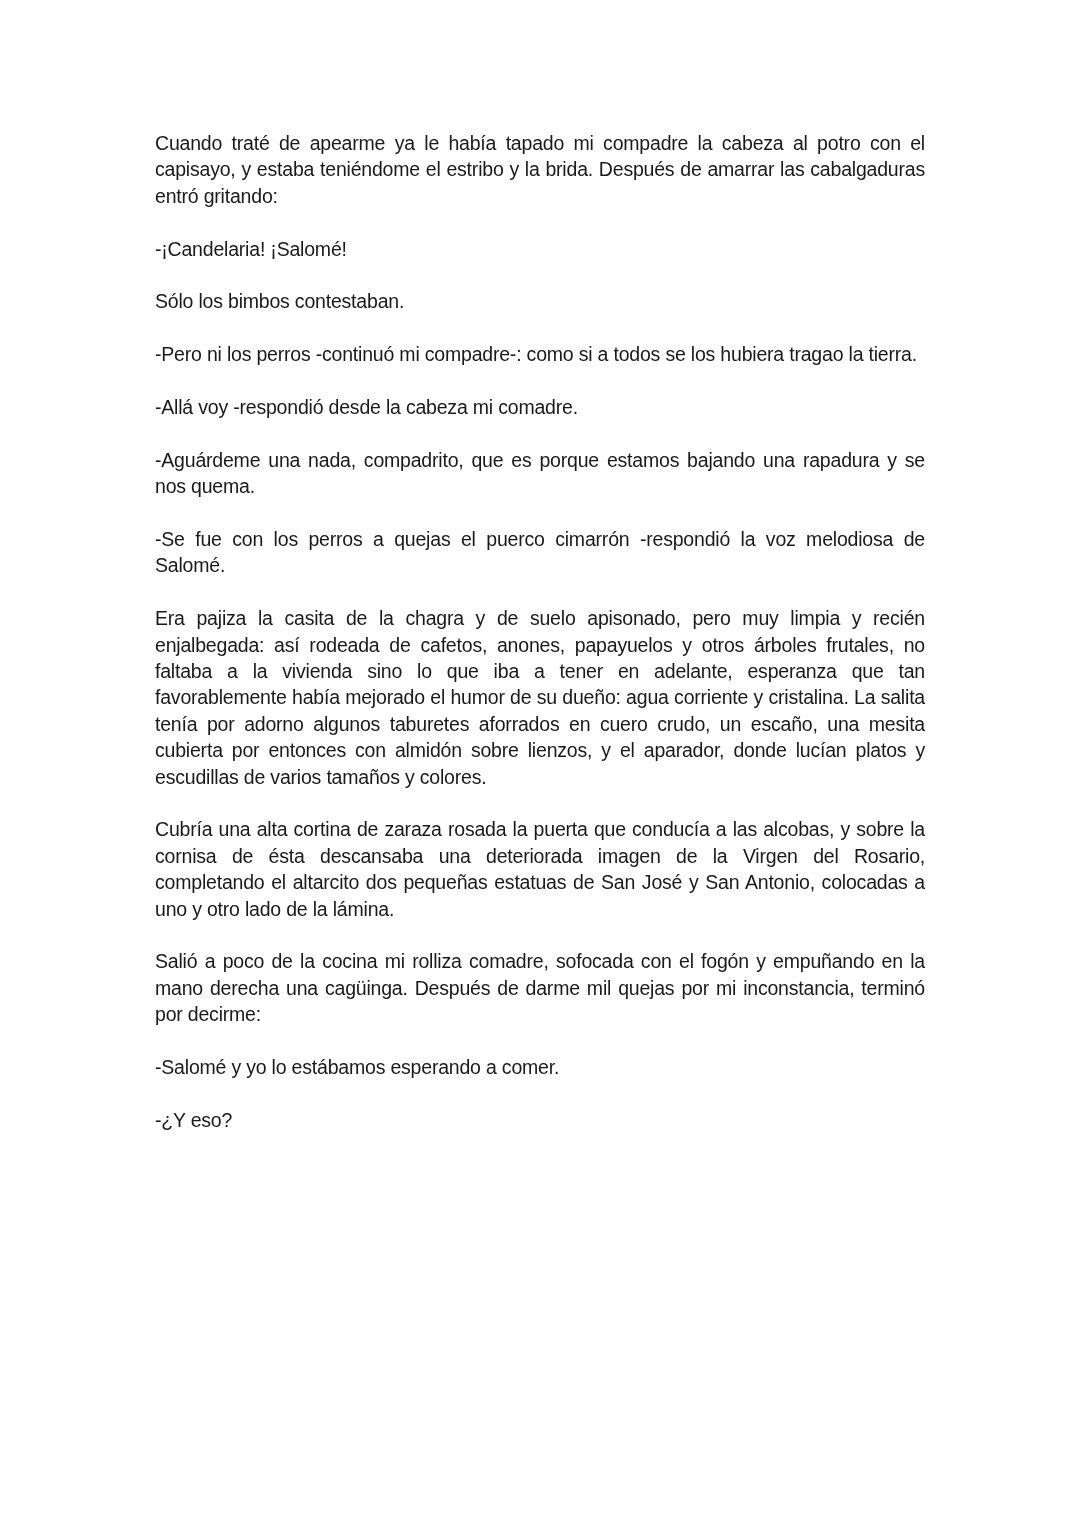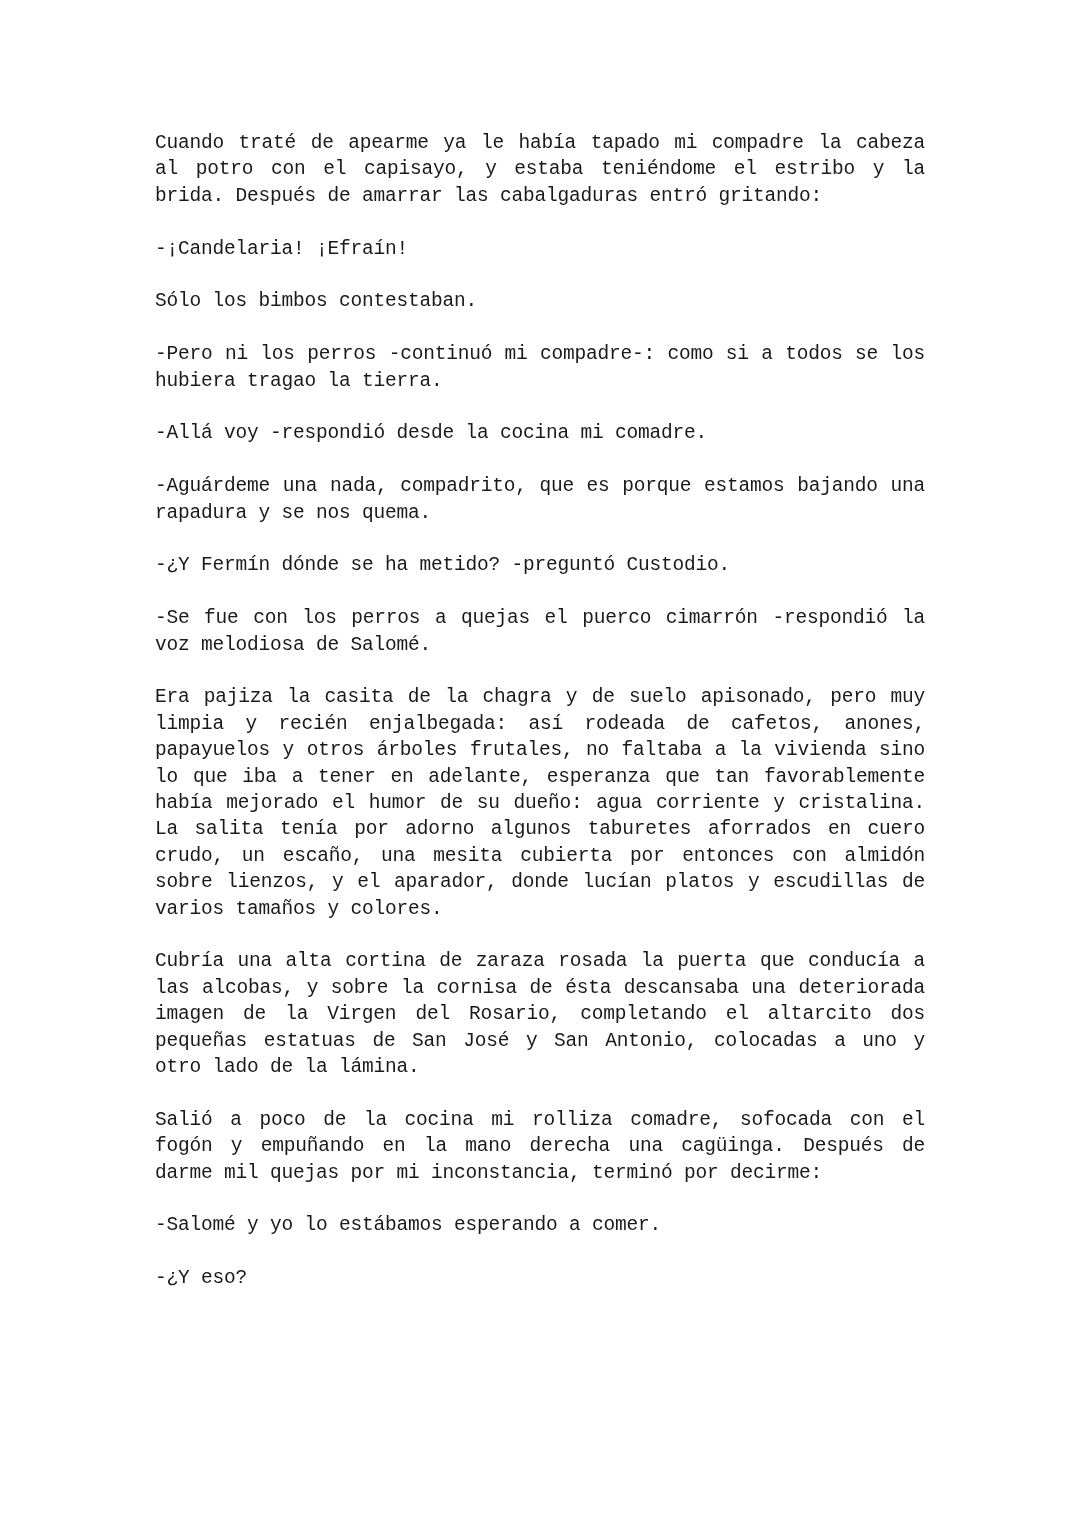--- a/index.html
+++ b/index.html
@@ -2,42 +2,41 @@
 <html><head>
   <meta charset="utf-8">
   <style>
     html, body { margin: 0; padding: 0; background: #ffffff; }
     body { width: 1080px; height: 1527px; position: relative; overflow: hidden; }
     .page {
       position: absolute;
       left: 155px;
       top: 130px;
       width: 770px;
-      font-family: Liberation Mono, monospace;
+      font-family: Liberation Sans, sans-serif;
       font-size: 19.5px;
       line-height: 26.4px;
       color: #1a1a1a;
       letter-spacing: -0.2px;
     }
     .para {
       margin: 0 0 26.4px 0;
       text-align: justify;
       text-align-last: left;
     }
   </style>
 </head>
 <body>
 
 <div class="page">
   <p class="para">Cuando traté de apearme ya le había tapado mi compadre la cabeza al potro con el capisayo, y estaba teniéndome el estribo y la brida. Después de amarrar las cabalgaduras entró gritando:</p>
-  <p class="para">-¡Candelaria! ¡Efraín!</p>
+  <p class="para">-¡Candelaria! ¡Salomé!</p>
   <p class="para">Sólo los bimbos contestaban.</p>
   <p class="para">-Pero ni los perros -continuó mi compadre-: como si a todos se los hubiera tragao la tierra.</p>
-  <p class="para">-Allá voy -respondió desde la cocina mi comadre.</p>
+  <p class="para">-Allá voy -respondió desde la cabeza mi comadre.</p>
   <p class="para">-Aguárdeme una nada, compadrito, que es porque estamos bajando una rapadura y se nos quema.</p>
-  <p class="para">-¿Y Fermín dónde se ha metido? -preguntó Custodio.</p>
   <p class="para">-Se fue con los perros a quejas el puerco cimarrón -respondió la voz melodiosa de Salomé.</p>
   <p class="para">Era pajiza la casita de la chagra y de suelo apisonado, pero muy limpia y recién enjalbegada: así rodeada de cafetos, anones, papayuelos y otros árboles frutales, no faltaba a la vivienda sino lo que iba a tener en adelante, esperanza que tan favorablemente había mejorado el humor de su dueño: agua corriente y cristalina. La salita tenía por adorno algunos taburetes aforrados en cuero crudo, un escaño, una mesita cubierta por entonces con almidón sobre lienzos, y el aparador, donde lucían platos y escudillas de varios tamaños y colores.</p>
   <p class="para">Cubría una alta cortina de zaraza rosada la puerta que conducía a las alcobas, y sobre la cornisa de ésta descansaba una deteriorada imagen de la Virgen del Rosario, completando el altarcito dos pequeñas estatuas de San José y San Antonio, colocadas a uno y otro lado de la lámina.</p>
   <p class="para">Salió a poco de la cocina mi rolliza comadre, sofocada con el fogón y empuñando en la mano derecha una cagüinga. Después de darme mil quejas por mi inconstancia, terminó por decirme:</p>
   <p class="para">-Salomé y yo lo estábamos esperando a comer.</p>
   <p class="para">-¿Y eso?</p>
 </div>
 
 </body></html>

